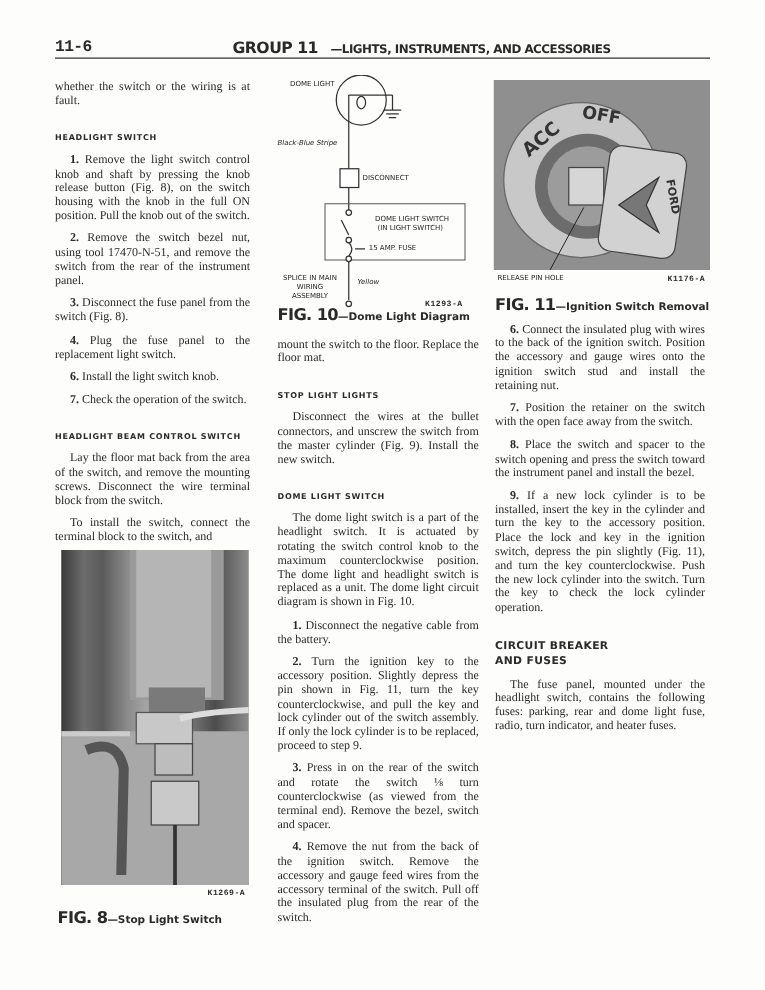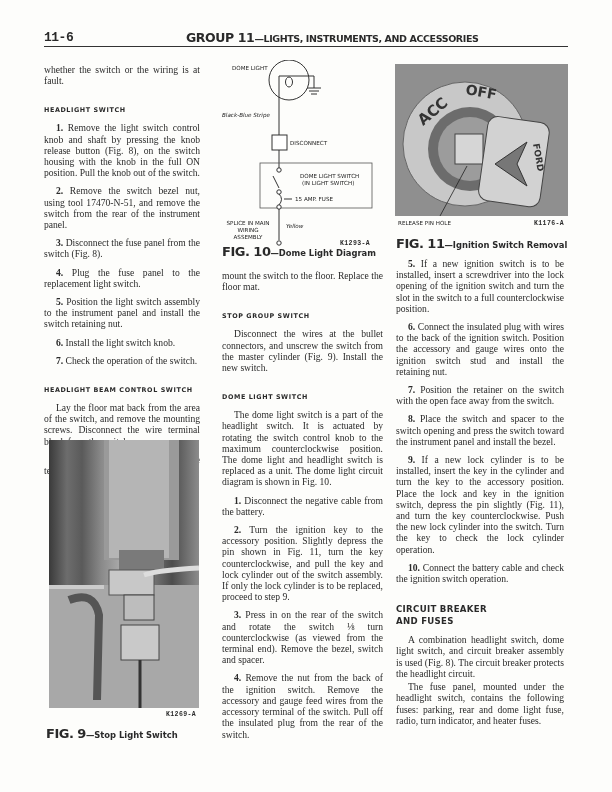--- a/index.html
+++ b/index.html
@@ -1,21 +1,21 @@
 <!DOCTYPE html>
 <html><head>
 <meta charset="utf-8">
 <style>
   html,body{margin:0;padding:0;}
   body{width:612px;height:792px;background:#fdfdfb;position:relative;overflow:hidden;
        font-family:"Liberation Serif","DejaVu Serif",serif;color:#2a2a2a;}
   .hdr{position:absolute;left:44px;top:30px;width:524px;height:16px;border-bottom:1.2px solid #333;}
   .pgnum{position:absolute;left:0;top:0;font-family:Liberation Mono, monospace;font-weight:bold;font-size:13px;letter-spacing:-0.5px;}
   .pgtitle{position:absolute;left:142px;top:0;font-family:"DejaVu Sans",sans-serif;font-weight:bold;font-size:12.5px;letter-spacing:-0.4px;}
-  .pgtitle .sub{font-size:9.5px;font-weight:bold;}
+  .pgtitle .sub{font-size:9.5px;font-weight:bold;margin-left:10px;}
   .col{position:absolute;font-size:9.6px;line-height:11.2px;text-align:justify;}
   .col p{margin:0 0 7px 0;text-indent:12px;}
   .col p.noind{text-indent:0;}
   .col p b{font-weight:bold;}
   .sh{font-family:"DejaVu Sans",sans-serif;font-weight:bold;font-size:6.4px;letter-spacing:0.6px;margin:19px 0 7px 0;line-height:10px;}
   .sh.big{font-size:8.6px;letter-spacing:0.3px;line-height:12px;}
   .cap{font-family:"DejaVu Sans",sans-serif;font-weight:bold;}
   .cap .n{font-size:13px;letter-spacing:-0.5px;}
   .cap .t{font-size:8.4px;}
   .code{font-family:Liberation Mono, monospace;font-weight:bold;font-size:6.5px;letter-spacing:0.4px;}
@@ -32,21 +32,20 @@
   <span class="pgtitle"><span>GROUP 11</span><span class="sub">—LIGHTS, INSTRUMENTS, AND ACCESSORIES</span></span>
 </div>
 
 <div class="col" style="left:44px;top:64px;width:156px;">
   <p class="noind">whether the switch or the wiring is at fault.</p>
   <div class="sh">HEADLIGHT SWITCH</div>
   <p><b>1.</b><span> Remove the light switch control knob and shaft by pressing the knob release button (Fig. 8), on the switch housing with the knob in the full ON position. Pull the knob out of the switch.</span></p>
   <p><b>2.</b><span> Remove the switch bezel nut, using tool 17470-N-51, and remove the switch from the rear of the instrument panel.</span></p>
   <p><b>3.</b><span> Disconnect the fuse panel from the switch (Fig. 8).</span></p>
   <p><b>4.</b><span> Plug the fuse panel to the replacement light switch.</span></p>
-  <p><b>5.</b><span> Position the light switch assembly to the instrument panel and install the switch retaining nut.</span></p>
   <p><b>6.</b><span> Install the light switch knob.</span></p>
   <p><b>7.</b><span> Check the operation of the switch.</span></p>
   <div class="sh">HEADLIGHT BEAM CONTROL SWITCH</div>
   <p>Lay the floor mat back from the area of the switch, and remove the mounting screws. Disconnect the wire terminal block from the switch.</p>
   <p>To install the switch, connect the terminal block to the switch, and</p>
 </div>
 
 <div class="photo9">
   <svg width="150" height="268" viewBox="0 0 150 268">
     <rect x="55" y="0" width="75" height="120" fill="#9a9a9a"></rect>
@@ -56,21 +55,21 @@
     <rect x="60" y="130" width="45" height="25" fill="#c8c8c8" stroke="#555"></rect>
     <path d="M95 135 Q110 130 150 128" stroke="#ddd" stroke-width="5" fill="none"></path>
     <rect x="75" y="155" width="30" height="25" fill="#bdbdbd" stroke="#444"></rect>
     <rect x="72" y="185" width="38" height="35" fill="#c9c9c9" stroke="#444"></rect>
     <line x1="91" y1="220" x2="91" y2="268" stroke="#333" stroke-width="3"></line>
     <path d="M20 160 Q45 150 50 175 L48 260" stroke="#555" stroke-width="8" fill="none"></path>
     <rect x="0" y="145" width="55" height="4" fill="#ccc"></rect>
   </svg>
 </div>
 <div class="code" style="position:absolute;left:166px;top:711px;">K1269-A</div>
-<div class="cap" style="position:absolute;left:46px;top:723px;"><span class="n">FIG. 9</span><span class="t">—Stop Light Switch</span></div>
+<div class="cap" style="position:absolute;left:46px;top:723px;"><span class="n">FIG. 8</span><span class="t">—Stop Light Switch</span></div>
 
 <div style="position:absolute;left:222px;top:60px;width:168px;height:190px;">
   <svg width="168" height="190" viewBox="0 0 168 190" style="position:absolute;left:0;top:0;">
     <circle cx="67" cy="20" r="20" fill="none" stroke="#333" stroke-width="1"></circle>
     <ellipse cx="67" cy="22" rx="3.5" ry="5" fill="none" stroke="#333"></ellipse>
     <line x1="57" y1="16" x2="92" y2="16" stroke="#333"></line>
     <line x1="57" y1="16" x2="57" y2="85" stroke="#333"></line>
     <line x1="92" y1="16" x2="92" y2="28" stroke="#333"></line>
     <line x1="85" y1="28" x2="99" y2="28" stroke="#333"></line>
     <line x1="87" y1="31" x2="97" y2="31" stroke="#333"></line>
@@ -94,21 +93,21 @@
   <div class="dlbl" style="left:80px;top:120px;">(IN LIGHT SWITCH)</div>
   <div class="dlbl" style="left:73px;top:136px;">15 AMP. FUSE</div>
   <div class="dlbl" style="left:0px;top:160px;text-align:center;width:52px;"><span>SPLICE IN MAIN</span><br><span>WIRING</span><br><span>ASSEMBLY</span></div>
   <div class="dlbl" style="left:64px;top:163px;font-style:italic;">Yellow</div>
   <div class="code" style="position:absolute;left:118px;top:180px;">K1293-A</div>
 </div>
 <div class="cap" style="position:absolute;left:222px;top:241px;"><span class="n">FIG. 10</span><span class="t">—Dome Light Diagram</span></div>
 
 <div class="col" style="left:222px;top:270px;width:161px;">
   <p class="noind">mount the switch to the floor. Replace the floor mat.</p>
-  <div class="sh">STOP GROUP SWITCH</div>
+  <div class="sh">STOP LIGHT LIGHTS</div>
   <p>Disconnect the wires at the bullet connectors, and unscrew the switch from the master cylinder (Fig. 9). Install the new switch.</p>
   <div class="sh">DOME LIGHT SWITCH</div>
   <p>The dome light switch is a part of the headlight switch. It is actuated by rotating the switch control knob to the maximum counterclockwise position. The dome light and headlight switch is replaced as a unit. The dome light circuit diagram is shown in Fig. 10.</p>
   <p><b>1.</b><span> Disconnect the negative cable from the battery.</span></p>
   <p><b>2.</b><span> Turn the ignition key to the accessory position. Slightly depress the pin shown in Fig. 11, turn the key counterclockwise, and pull the key and lock cylinder out of the switch assembly. If only the lock cylinder is to be replaced, proceed to step 9.</span></p>
   <p><b>3.</b><span> Press in on the rear of the switch and rotate the switch ⅛ turn counterclockwise (as viewed from the terminal end). Remove the bezel, switch and spacer.</span></p>
   <p><b>4.</b><span> Remove the nut from the back of the ignition switch. Remove the accessory and gauge feed wires from the accessory terminal of the switch. Pull off the insulated plug from the rear of the switch.</span></p>
 </div>
 
 <div class="photo11">
@@ -123,22 +122,19 @@
     <path d="M100 100 L132 78 L122 100 L132 122 Z" fill="#777" stroke="#333"></path>
     <text x="138" y="80" font-family="DejaVu Sans,sans-serif" font-weight="bold" font-size="9" fill="#333" transform="rotate(80 138 80)">FORD</text>
     <line x1="72" y1="102" x2="45" y2="152" stroke="#222" stroke-width="0.8"></line>
   </svg>
 </div>
 <div class="dlbl" style="left:398px;top:220px;">RELEASE PIN HOLE</div>
 <div class="code" style="position:absolute;left:534px;top:220px;">K1176-A</div>
 <div class="cap" style="position:absolute;left:396px;top:233px;text-align:center;"><span class="n">FIG. 11</span><span class="t">—Ignition Switch Removal</span></div>
 
 <div class="col" style="left:396px;top:258px;width:168px;">
-  <p><b>5.</b><span> If a new ignition switch is to be installed, insert a screwdriver into the lock opening of the ignition switch and turn the slot in the switch to a full counterclockwise position.</span></p>
   <p><b>6.</b><span> Connect the insulated plug with wires to the back of the ignition switch. Position the accessory and gauge wires onto the ignition switch stud and install the retaining nut.</span></p>
   <p><b>7.</b><span> Position the retainer on the switch with the open face away from the switch.</span></p>
   <p><b>8.</b><span> Place the switch and spacer to the switch opening and press the switch toward the instrument panel and install the bezel.</span></p>
   <p><b>9.</b><span> If a new lock cylinder is to be installed, insert the key in the cylinder and turn the key to the accessory position. Place the lock and key in the ignition switch, depress the pin slightly (Fig. 11), and turn the key counterclockwise. Push the new lock cylinder into the switch. Turn the key to check the lock cylinder operation.</span></p>
-  <p><b>10.</b><span> Connect the battery cable and check the ignition switch operation.</span></p>
   <div class="sh big"><span>CIRCUIT BREAKER</span><br><span>AND FUSES</span></div>
-  <p style="margin-bottom:2px;">A combination headlight switch, dome light switch, and circuit breaker assembly is used (Fig. 8). The circuit breaker protects the headlight circuit.</p>
   <p>The fuse panel, mounted under the headlight switch, contains the following fuses: parking, rear and dome light fuse, radio, turn indicator, and heater fuses.</p>
 </div>
 
 </body></html>

